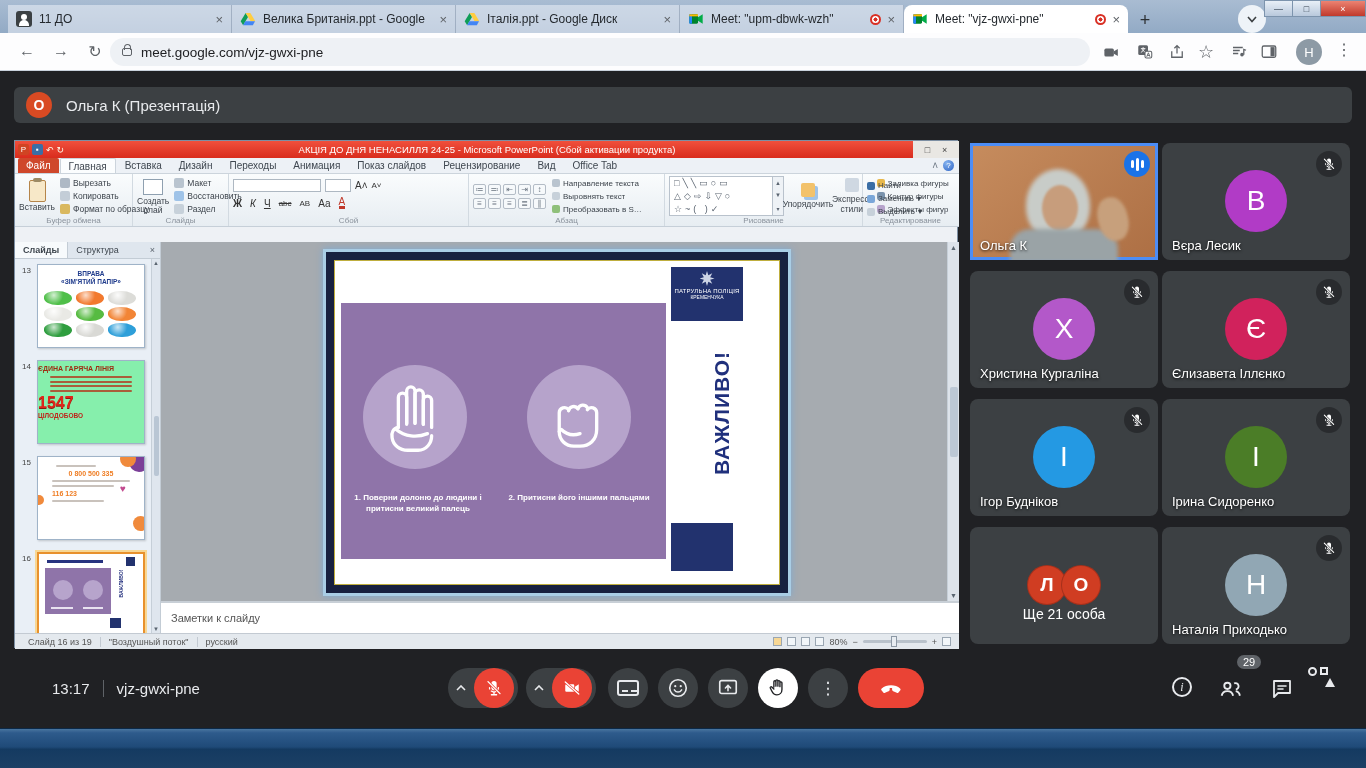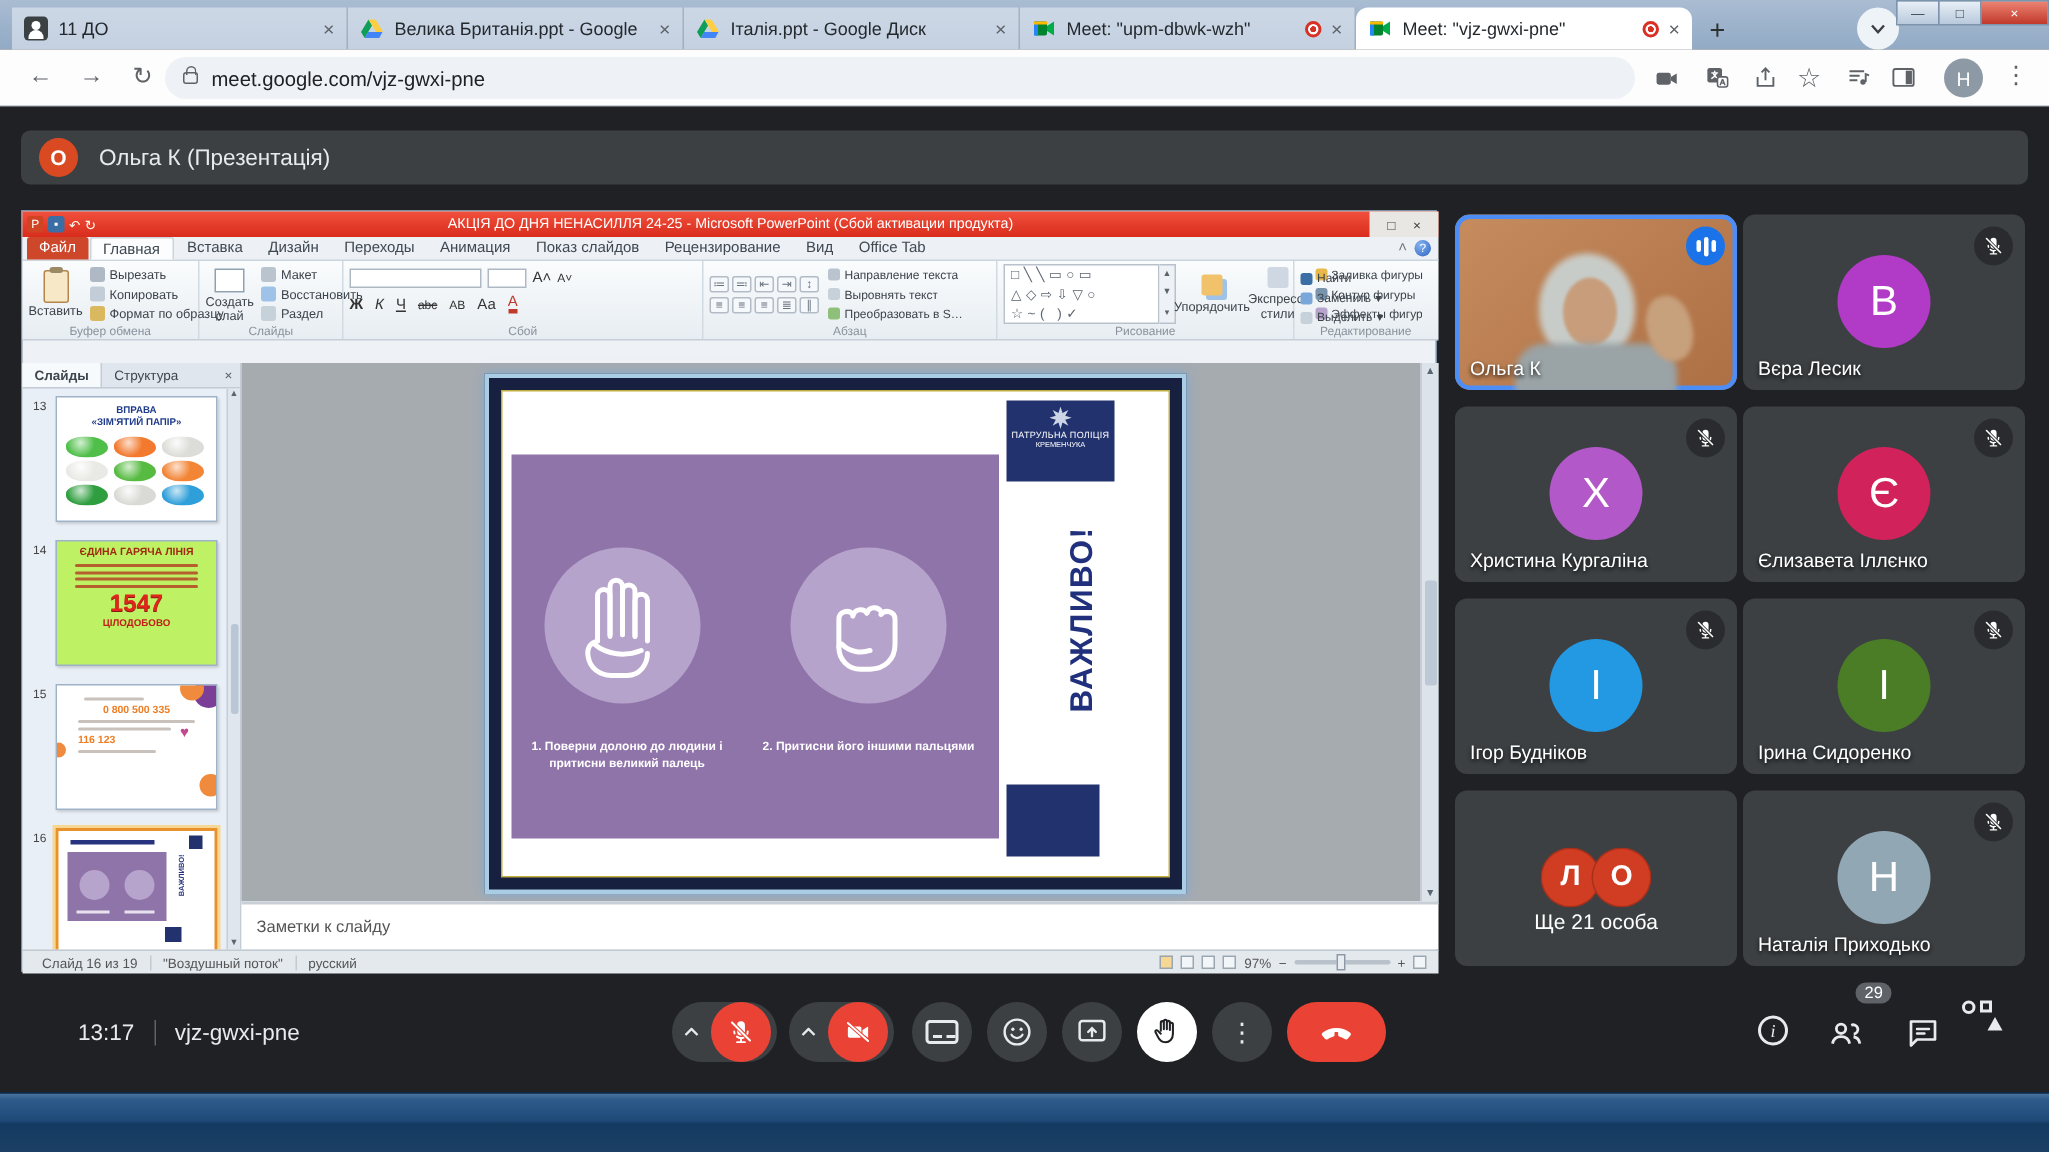--- a/index.html
+++ b/index.html
@@ -34,21 +34,21 @@
 .pavatar{width:26px;height:26px;border-radius:50%;background:#8d9aa5;color:#fff;font-size:13px}
 
 
 .stage{left:0;top:71px;width:1366px;height:657px;background:#202124}
 .banner{left:14px;top:87px;width:1338px;height:36px;background:#3c4043;border-radius:6px;display:flex;align-items:center;padding-left:12px}
 .bavatar{width:26px;height:26px;border-radius:50%;color:#fff;font-size:14px;font-weight:bold}
 .btext{color:#e8eaed;font-size:15px;margin-left:14px}
 
 
 .tile{position:absolute;width:188px;height:117px;background:#3c4043;border-radius:8px;overflow:hidden}
-.tile.speaking{box-shadow:0 0 0 3px #4c8df6 inset;border-radius:10px}
+.tile.speaking{box-shadow:0 0 0 3px #4c8df6 inset;border-radius:0}
 .tname{position:absolute;left:10px;bottom:7px;color:#fff;font-size:13px;text-shadow:0 1px 3px rgba(0,0,0,.9);white-space:nowrap}
 .avc{position:absolute;left:50%;top:44px;transform:translate(-50%,-50%) translateY(14px);width:62px;height:62px;border-radius:50%;color:#fff;font-size:28px}
 .micoff{position:absolute;right:8px;top:8px;width:26px;height:26px;border-radius:50%;background:rgba(38,40,42,.85)}
 .audio{position:absolute;right:8px;top:8px;width:26px;height:26px;border-radius:50%;background:#1a73e8;display:flex;align-items:center;justify-content:center;gap:2px}
 .audio i{display:block;width:3px;border-radius:2px;background:#fff}
 .vtile{background:linear-gradient(140deg,#c68c5e,#ad6f44)}
 .vhair{position:absolute;left:56px;top:26px;width:64px;height:72px;border-radius:50% 50% 46% 46%;background:#c8ccc8;filter:blur(2px)}
 .vface{position:absolute;left:72px;top:42px;width:36px;height:46px;border-radius:50%;background:#c79d7c;filter:blur(1px)}
 .vbody{position:absolute;left:40px;top:86px;width:108px;height:34px;border-radius:20px 20px 0 0;background:#9aa3a6;filter:blur(2px)}
 .vhand{position:absolute;left:128px;top:54px;width:30px;height:44px;border-radius:46%;background:#c7a07c;filter:blur(1.5px);transform:rotate(-14deg)}
@@ -114,21 +114,21 @@
 .lptab.on{background:#f7fafc;border-right:1px solid #c3ccd5;font-weight:bold}
 .lpx{margin-left:auto;padding-right:5px;color:#5a636d}
 .lpscroll{position:absolute;right:0;top:17px;bottom:0;width:9px;background:#dfe6ee;border-left:1px solid #c6cfd8;display:flex;flex-direction:column;align-items:center;justify-content:space-between;font-size:6px;color:#5a6570;padding:1px 0}
 .lpthumb{width:5px;height:60px;background:#b9c6d4;border-radius:2px}
 .thumb{position:absolute;left:22px;width:108px;height:84px;background:#fff;border:1px solid #9fb3c8;box-shadow:1px 1px 2px rgba(0,0,0,.18);overflow:hidden}
 .thumb.sel{border:2px solid #e8912d;box-shadow:0 0 0 2px #f7d794}
 .tnum{position:absolute;left:7px;font-size:8px;color:#444}
 .t13ttl{margin-top:5px;text-align:center;font-size:6.5px;font-weight:bold;color:#1f3b8c;line-height:1.3}
 .papers{display:grid;grid-template-columns:repeat(3,30px);gap:2px;justify-content:center;margin-top:4px}
 .paper{width:28px;height:14px;border-radius:45% 55% 50% 50%}
-.t14{background:#bef264;text-align:center;color:#9e2b12}
+.t14{background:#86efac;text-align:left;color:#9e2b12}
 .t14ttl{margin-top:4px;font-size:7px;font-weight:bold}
 .t14bar{height:2px;background:rgba(178,58,30,.8);margin:2.5px 12px;border-radius:1px}
 .t14num{font-size:16px;font-weight:bold;color:#e0261a;text-shadow:0 1px 0 #8c1a10;margin-top:2px}
 .t14ft{font-size:6.5px;font-weight:bold;color:#c0221a}
 .t15bar{height:2px;background:#c9c2bc;margin:3px 14px;border-radius:1px}
 .t15ph{font-size:7px;font-weight:bold;color:#ef7d23;text-align:center}
 .t16purple{position:absolute;left:6px;top:14px;width:66px;height:46px;background:#8f74a9}
 .t16c{position:absolute;top:12px;width:20px;height:20px;border-radius:50%;background:#b7a4cc}
 .t16v{position:absolute;right:2px;top:26px;font-size:7px;font-weight:bold;color:#27337f;transform:rotate(-90deg) scale(.72)}
 
@@ -551,21 +551,21 @@
 
     <div class="ab pstatus">
       <span class="pseg">Слайд 16 из 19</span>
       <span class="pseg">"Воздушный поток"</span>
       <span class="pseg" style="border-right:none">русский</span>
       <div class="zright">
         <span class="vchip" style="background:#f7d794"></span>
         <span class="vchip"></span>
         <span class="vchip"></span>
         <span class="vchip"></span>
-        <span>97%</span>
+        <span>80%</span>
         <span>−</span>
         <span class="ztrack">
             <span class="zthumb"></span>
           </span>
         <span>+</span>
         <span class="vchip"></span>
       </div>
     </div>
   </div>
 

